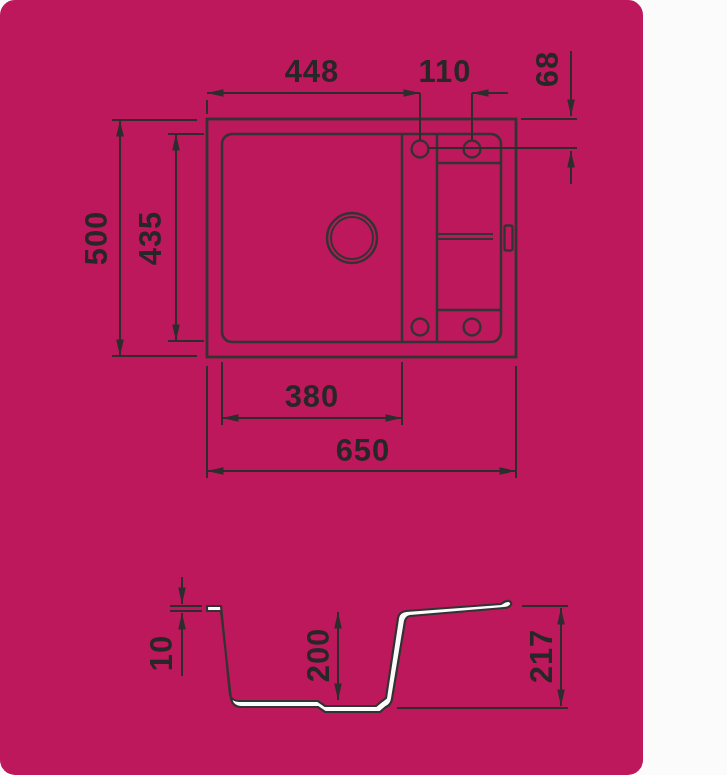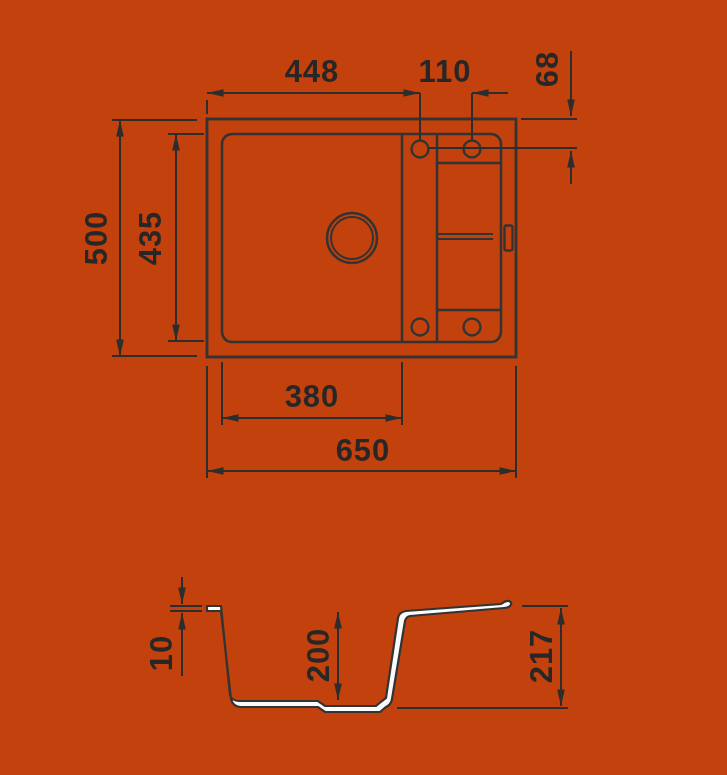--- a/index.html
+++ b/index.html
@@ -1,21 +1,22 @@
 <!DOCTYPE html>
 <html><head>
 <meta charset="utf-8">
 <style>
   html, body { margin: 0; padding: 0; background: #fbfbfb; }
   .canvas {
     position: relative;
-    width: 727px;
+    width: 643px;
     height: 775px;
-    background: #c2410c;
+    background: #be185d;
     font-family: "Liberation Sans", sans-serif;
+    border-radius: 15px;
   }
   svg { display: block; }
   .dim-text {
     font-family: "Liberation Sans", sans-serif;
     font-size: 31px;
     font-weight: 700;
     letter-spacing: 1px;
     fill: #272727;
   }
   .draw   { stroke: #333333; fill: none; }

